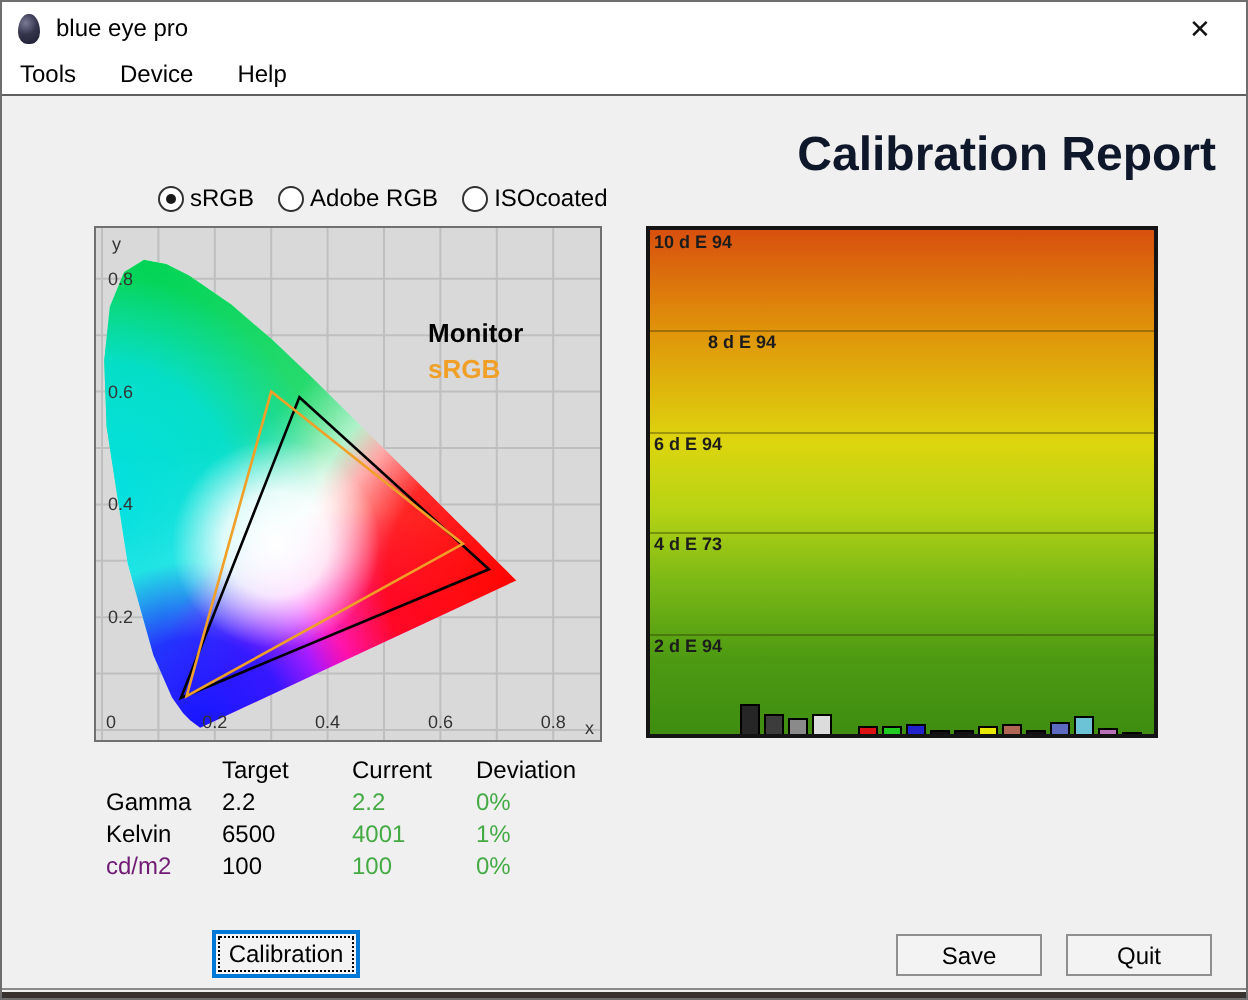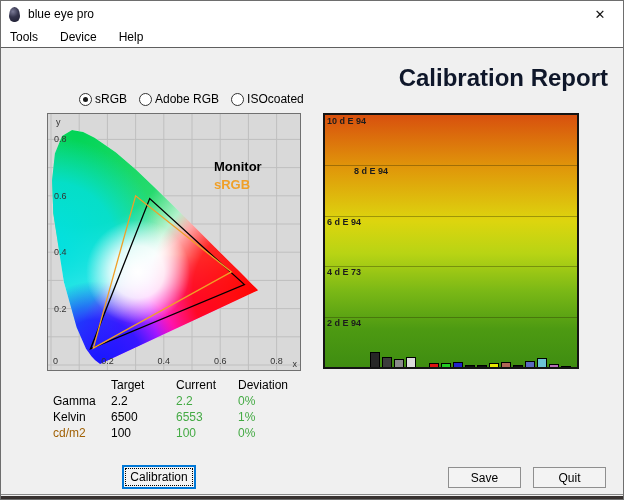--- a/index.html
+++ b/index.html
@@ -66,21 +66,21 @@
   .delta-summary { position:absolute; left:322px; top:331px; font-size:12px; }
   .ds-row { height:16px; }
   .ds-label { display:inline-block; width:113px; color:#000; }
   .ds-value { }
 
   
   .btn { position:absolute; height:21px; background:#f3f3f3; border:1px solid #8f8f8f;
          font-size:12px; color:#000; display:flex; align-items:center; justify-content:center;
          font-family:"Liberation Sans", sans-serif; }
   .btn-main-menu { left:19px; top:419px; width:64px; }
-  .btn-calibration { left:121px; top:417px; width:74px; height:24px;
+  .btn-calibration { left:105px; top:417px; width:74px; height:24px;
                      border:2px solid #0078d7; outline:1px dotted #000; outline-offset:-4px; }
   .btn-save { left:447px; top:419px; width:73px; }
   .btn-quit { left:532px; top:419px; width:73px; }
 </style>
 </head>
 <body>
 
 <div class="window">
 
   <div class="titlebar">
@@ -236,23 +236,23 @@
         <div class="th"></div>
         <div class="th">Target</div>
         <div class="th">Current</div>
         <div class="th">Deviation</div>
         <div style="color: rgb(0, 0, 0);">Gamma</div>
         <div style="color: rgb(0, 0, 0);">2.2</div>
         <div style="color: rgb(68, 170, 68);">2.2</div>
         <div style="color: rgb(68, 170, 68);">0%</div>
         <div style="color: rgb(0, 0, 0);">Kelvin</div>
         <div style="color: rgb(0, 0, 0);">6500</div>
-        <div style="color: rgb(68, 170, 68);">6553</div>
+        <div style="color: rgb(68, 170, 68);">4001</div>
         <div style="color: rgb(68, 170, 68);">1%</div>
-        <div style="color: #a16207;">cd/m2</div>
+        <div style="color: #701a75;">cd/m2</div>
         <div style="color: rgb(0, 0, 0);">100</div>
         <div style="color: rgb(68, 170, 68);">100</div>
         <div style="color: rgb(68, 170, 68);">0%</div>
       </div>
 
 
     <button class="btn btn-calibration">Calibration</button>
     <button class="btn btn-quit">Quit</button>
     <button class="btn btn-save">Save</button>
 

